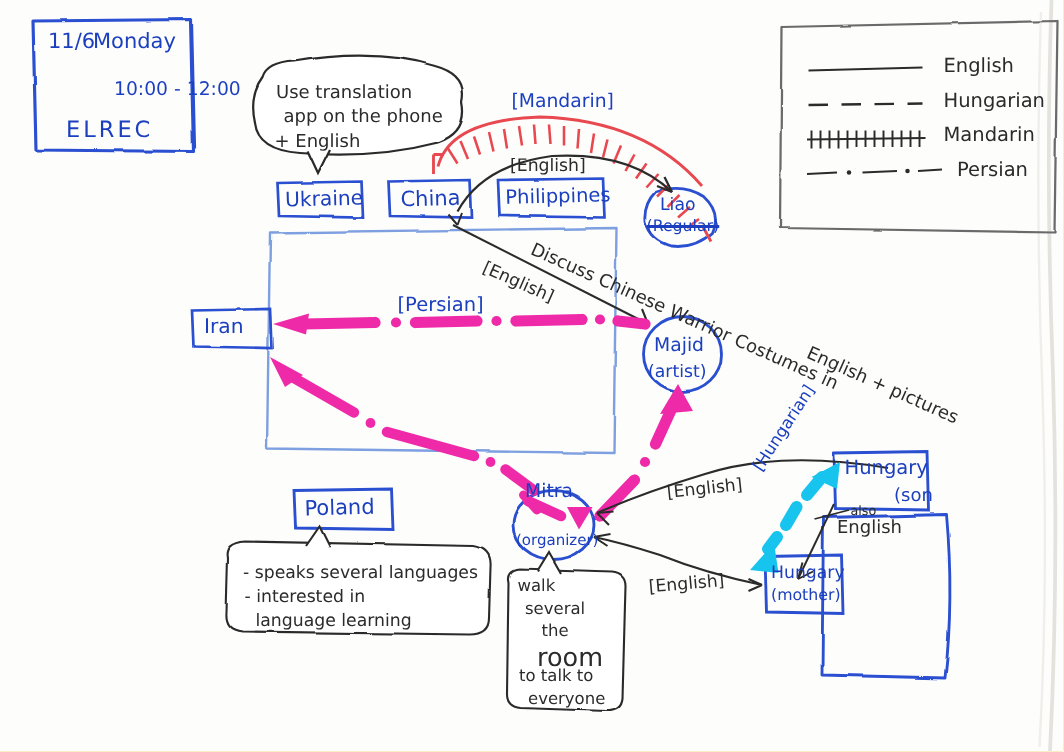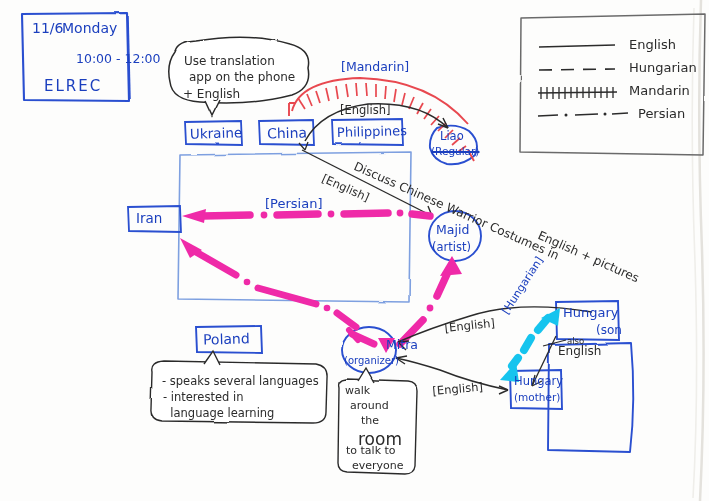--- a/index.html
+++ b/index.html
@@ -292,21 +292,21 @@
   <div class="txt hand ink-blue" style="left:440px; top:130px; font-size:11.5px;">Liao</div>
   <div class="txt hand ink-blue" style="left:431px; top:145px; font-size:10.5px; text-decoration:line-through; text-decoration-thickness:2px;">(Regular)</div>
 
   <div class="txt hand ink-blue" style="left:136px; top:211px; font-size:13.5px;">Iran</div>
 
   <div class="txt hand ink-blue" style="left:436px; top:223px; font-size:12.5px;">Majid</div>
   <div class="txt hand ink-blue" style="left:432px; top:241px; font-size:11.5px;">(artist)</div>
 
   <div class="txt hand ink-blue skewA" style="left:203px; top:331px; font-size:14px;">Poland</div>
 
-  <div class="txt hand ink-blue" style="left:350px; top:338px; font-size:12.5px;margin-left:36px;">Mitra</div>
+  <div class="txt hand ink-blue" style="left:350px; top:320px; font-size:12.5px;">Mitra</div>
   <div class="txt hand ink-blue" style="left:344px; top:355px; font-size:10px;">(organizer)</div>
 
   <div class="txt hand ink-blue" style="left:563px; top:306px; font-size:13px;">Hungary</div>
   <div class="txt hand ink-blue" style="left:565px; top:324px; font-size:12px;margin-left:31px;">(son</div>
 
   <div class="txt hand ink-blue" style="left:514px; top:375px; font-size:11.5px;">Hungary</div>
   <div class="txt hand ink-blue" style="left:514px; top:391px; font-size:10.5px;">(mother)</div>
 
   <div class="txt hand ink-blue" style="left:341px; top:60px; font-size:12.5px;">[Mandarin]</div>
   <div class="txt hand ink-black" style="left:340px; top:104px; font-size:11.5px;">[English]</div>
@@ -317,21 +317,21 @@
   <div class="txt hand ink-blue" style="left:500px; top:310px; font-size:11px; transform:rotate(-57deg); transform-origin:left top;">[Hungarian]</div>
 
   <div class="txt hand ink-black" style="left:357px; top:160px; font-size:12px; transform:rotate(24deg); transform-origin:left top;">Discuss Chinese Warrior Costumes in</div>
   <div class="txt hand ink-black" style="left:541px; top:229px; font-size:12px; transform:rotate(24deg); transform-origin:left top;">English + pictures</div>
 
   <div class="txt hand ink-black" style="left:162px; top:375px; font-size:11.5px;">- speaks several languages</div>
   <div class="txt hand ink-black" style="left:163px; top:391px; font-size:11.5px;text-align:right;">- interested in</div>
   <div class="txt hand ink-black" style="left:163px; top:407px; font-size:11.5px;">  language learning</div>
 
   <div class="txt hand ink-black" style="left:345px; top:385px; font-size:11px;">walk</div>
-  <div class="txt hand ink-black" style="left:350px; top:400px; font-size:11px;">around</div>
+  <div class="txt hand ink-black" style="left:350px; top:400px; font-size:11px;">several</div>
   <div class="txt hand ink-black" style="left:361px; top:415px; font-size:11px;">the</div>
   <div class="txt hand ink-black" style="left:358px; top:430px; font-size:17px;">room</div>
   <div class="txt hand ink-black" style="left:346px; top:445px; font-size:11px;">to talk to</div>
   <div class="txt hand ink-black" style="left:352px; top:460px; font-size:11px;">everyone</div>
 
   <div class="txt hand ink-black" style="left:567px; top:337px; font-size:8.5px;">also</div>
   <div class="txt hand ink-black" style="left:558px; top:345px; font-size:12px;">English</div>
 
 </div>
 

